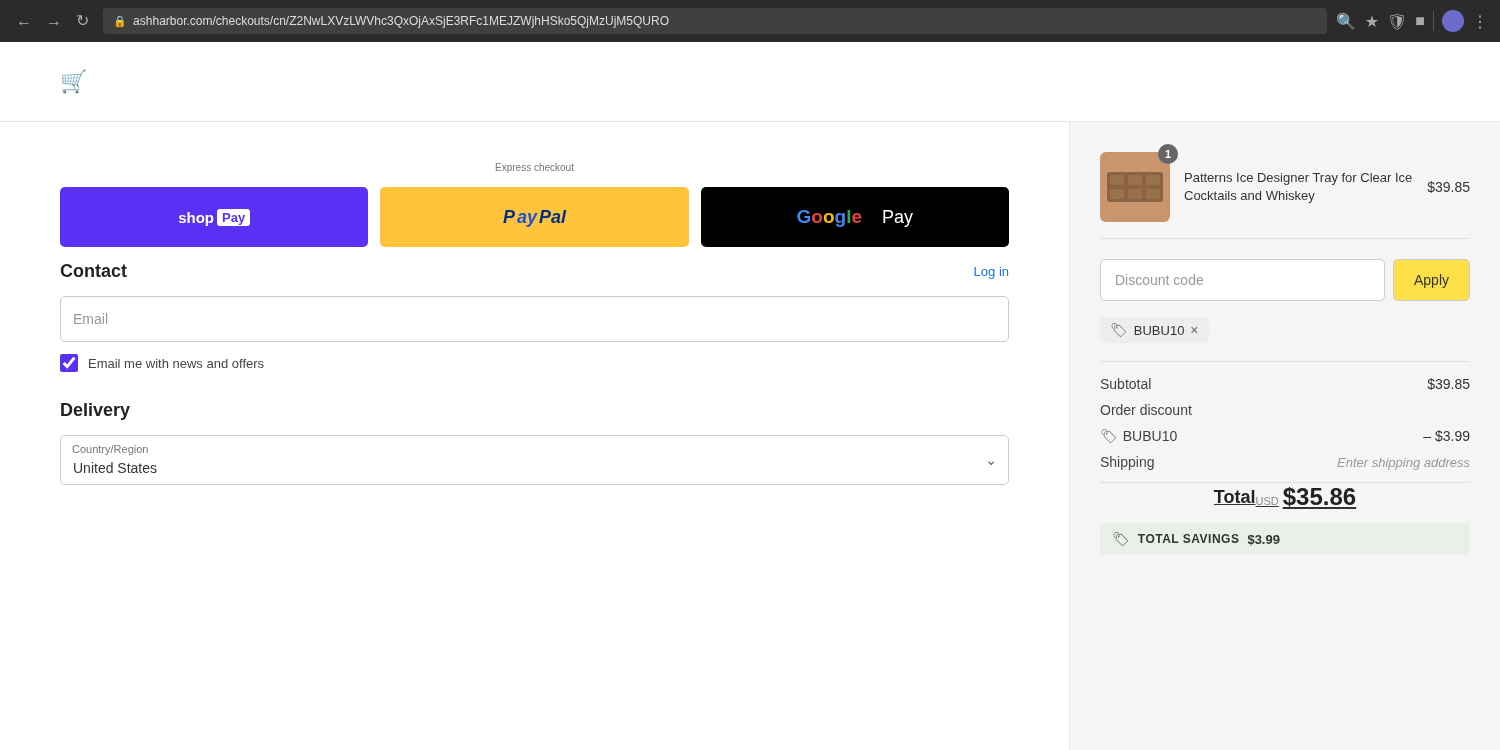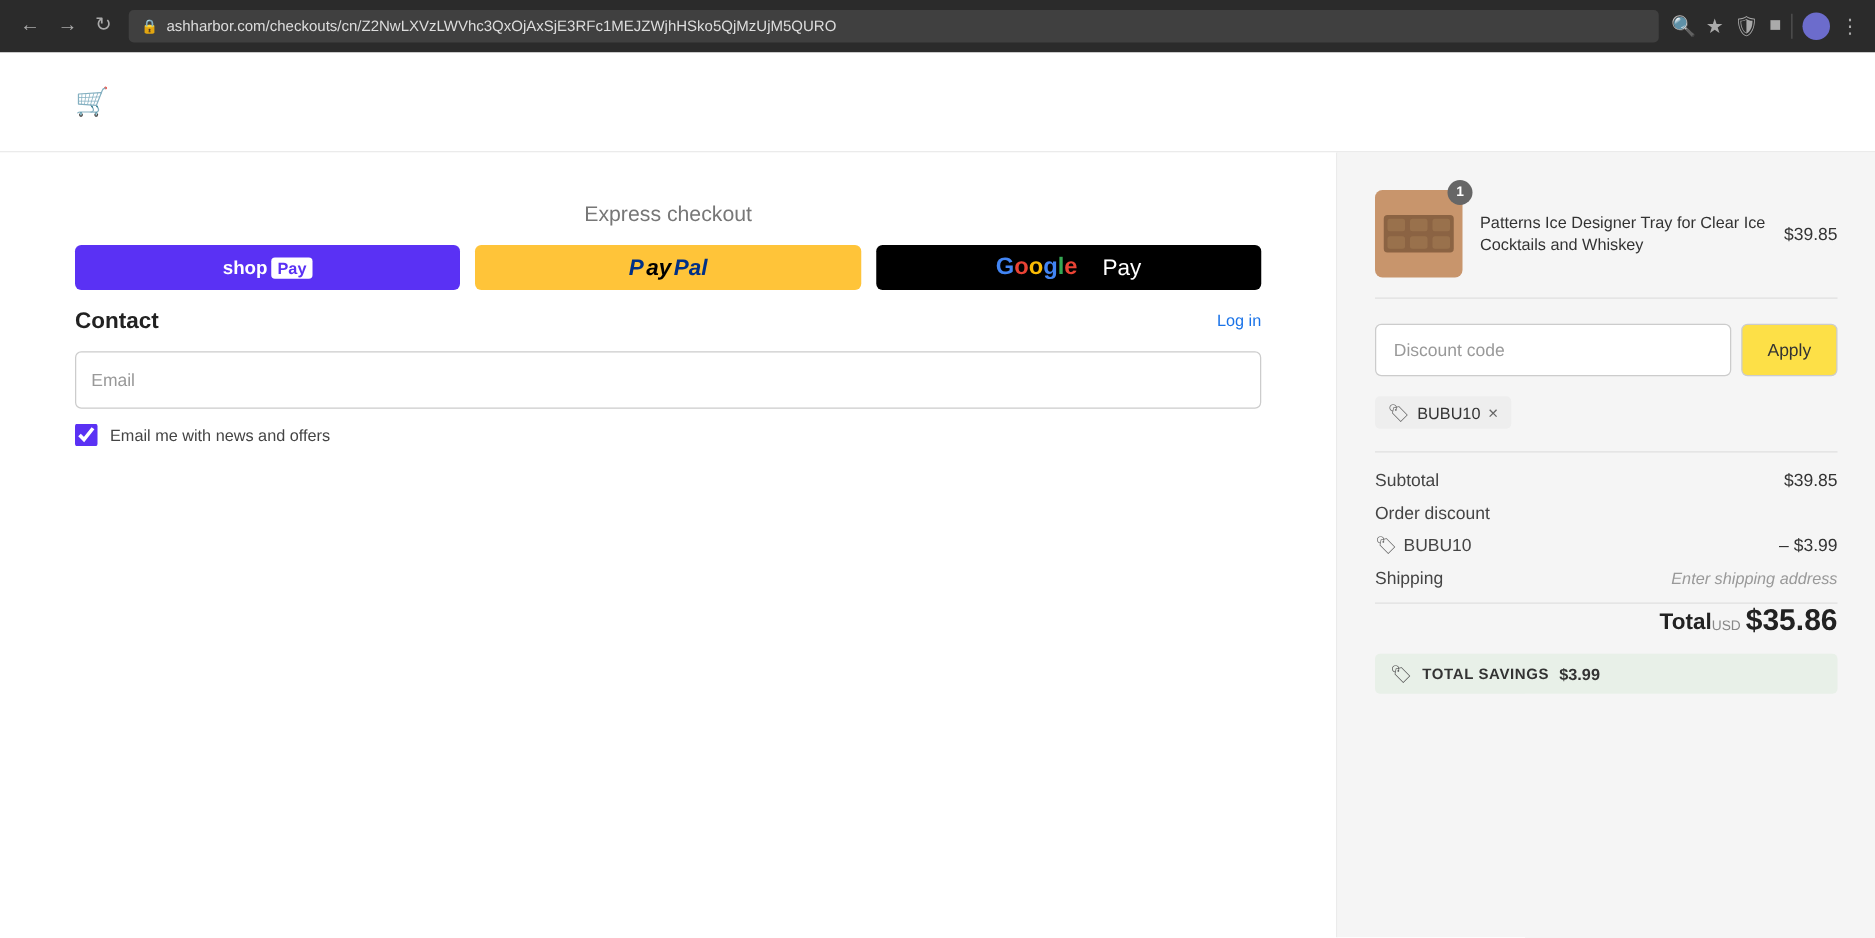--- a/index.html
+++ b/index.html
@@ -112,31 +112,31 @@
       width: 430px;
       background: #f5f5f5;
       padding: 30px 30px;
       overflow-y: auto;
     }
 
     
     .express-checkout-label {
       text-align: center;
       color: #777;
-      font-size: 17px;
+      font-size: 10px;
       margin-bottom: 14px;
     }
     .express-buttons {
       display: flex;
       gap: 12px;
       margin-bottom: 14px;
     }
     .express-btn {
       flex: 1;
-      height: 36px;
+      height: 60px;
       border: none;
       border-radius: 5px;
       cursor: pointer;
       font-size: 15px;
       font-weight: 600;
       display: flex;
       align-items: center;
       justify-content: center;
     }
     .shop-pay-btn {
@@ -156,21 +156,21 @@
     .paypal-btn {
       background: #ffc439;
       color: #003087;
     }
     .paypal-btn-inner {
       display: flex;
       align-items: center;
       gap: 2px;
     }
     .paypal-p1 { color: #003087; font-size: 18px; font-style: italic; font-weight: 800; }
-    .paypal-p2 { color: #000000; font-size: 18px; font-style: italic; font-weight: 800; }
+    .paypal-p2 { color: #1d4ed8; font-size: 18px; font-style: italic; font-weight: 800; }
     .paypal-al { color: #003087; font-size: 18px; font-style: italic; font-weight: 800; }
     .gpay-btn {
       background: #000;
       color: #fff;
     }
     .gpay-text {
       display: flex;
       align-items: center;
       gap: 17px;
       font-size: 18px;
@@ -425,25 +425,26 @@
       gap: 5px;
       color: #444;
     }
     .shipping-note {
       color: #999;
       font-size: 13px;
       font-style: italic;
     }
     .total-row {
       display: flex;
-      justify-content: flex-end;
+      justify-content: center;
       align-items: center;
       margin-top: 12px;
       border-top: 1px solid #e0e0e0;
       margin-bottom: 12px;
+      text-decoration: underline;
     }
     .total-label {
       font-size: 18px;
       font-weight: 600;
       color: #222;
     }
     .total-right {
       display: flex;
       align-items: baseline;
       gap: 4px;
@@ -533,20 +534,30 @@
       <span class="section-title">Contact</span>
       <a href="#" class="log-in-link">Log in</a>
     </div>
     <input class="form-input" type="email" placeholder="Email" style="">
     <div class="checkbox-row">
       <input type="checkbox" class="checkbox-input" checked="" style="">
       <span class="checkbox-label">Email me with news and offers</span>
     </div>
 
     
+    <div class="delivery-section">
+      <div class="delivery-title">Delivery</div>
+      <div class="select-wrapper">
+        <span class="select-label">Country/Region</span>
+        <select class="select-field">
+          <option>United States</option>
+        </select>
+        <span class="select-arrow">⌄</span>
+      </div>
+    </div>
 
   </div>
 
   <div class="right-panel">
 
     
     <div class="product-row">
       <div class="product-image-wrapper">
         <div class="product-image">
 

